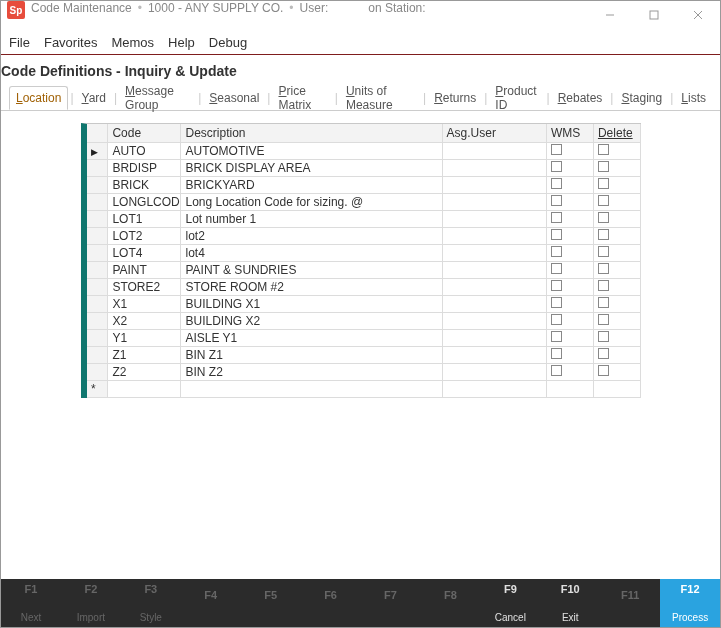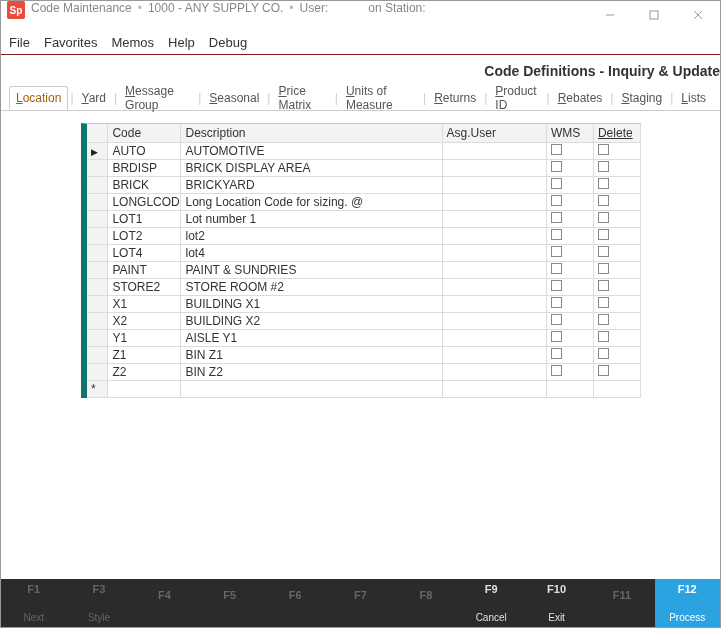--- a/index.html
+++ b/index.html
@@ -51,21 +51,21 @@
     display: flex;
     align-items: center;
     padding: 0 8px;
     gap: 14px;
     border-bottom: 1px solid #7f1d1d;
     font-size: 13px;
   }
   .menubar .menu-item { cursor: pointer; }
   
   .page-heading {
-    text-align: right;
+    text-align: left;
     font-weight: bold;
     font-size: 14px;
     padding: 8px 0 6px 0;
   }
   
   .tabstrip {
     display: flex;
     align-items: center;
     gap: 0;
     padding: 0 8px;
@@ -369,20 +369,24 @@
     </table>
   </div>
 </div>
 
 <div class="footer" id="footer">
     <div class="fkey dim">
       <span class="kname">F1</span>
       <span>Next</span>
     </div>
     <div class="fkey dim">
+      <span class="kname">F2</span>
+      <span>Import</span>
+    </div>
+    <div class="fkey dim">
       <span class="kname">F3</span>
       <span>Style</span>
     </div>
     <div class="fkey dim">
       <span class="kname">F4</span>
       <span></span>
     </div>
     <div class="fkey dim">
       <span class="kname">F5</span>
       <span></span>

